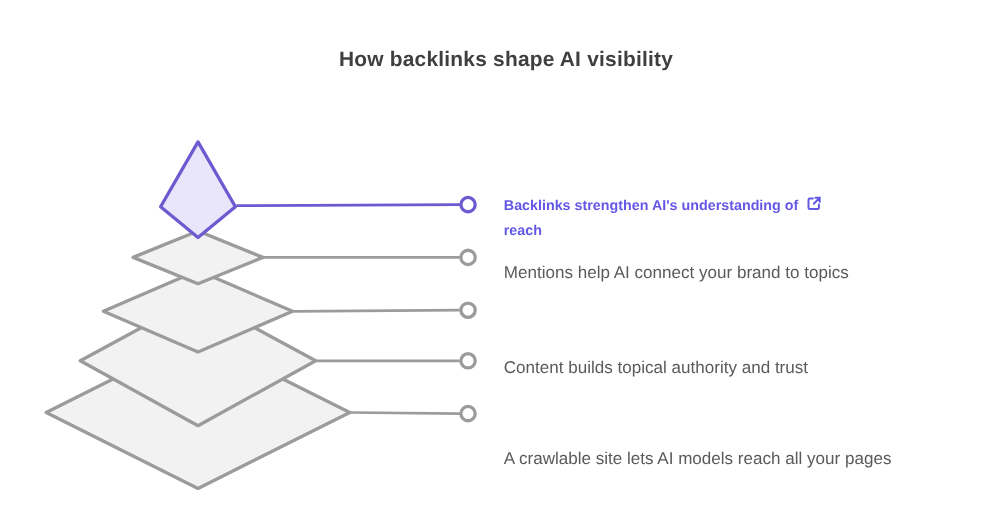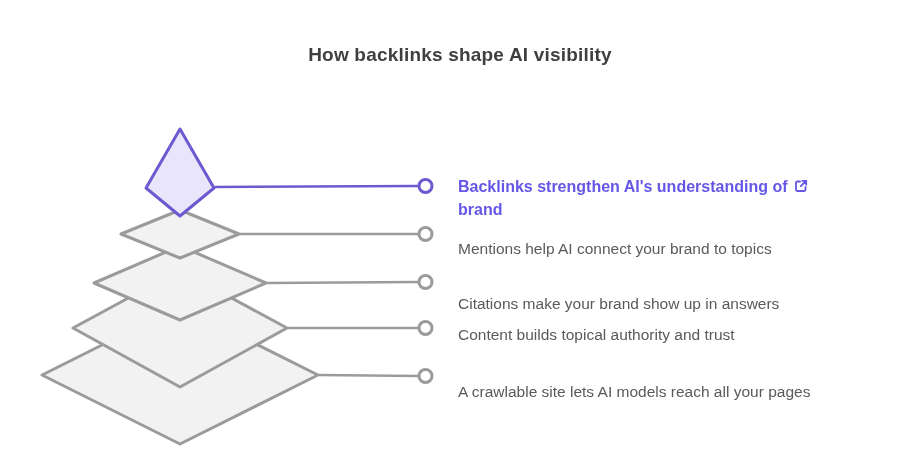--- a/index.html
+++ b/index.html
@@ -17,21 +17,21 @@
   .tier-top { fill:var(--accent_fill); stroke:var(--accent_stroke); }
   .conn { stroke:var(--gray_stroke); stroke-width:2.5; }
   .conn-accent { stroke:var(--accent_stroke); }
   .dot { fill:#ffffff; stroke:var(--gray_stroke); stroke-width:3; }
   .dot-accent { stroke:var(--accent_stroke); }
   .label {
     position:absolute; left:458px; max-width:420px;
     font-size:15.5px; line-height:20px; color:var(--gray_text);
   }
   .label-accent {
-    color:var(--accent_text); font-weight:bold; font-size:16px; line-height:23px;
+    color:var(--accent_text); font-weight:bold; font-size:13px; line-height:23px;
     text-decoration:none; cursor:pointer;
   }
   .ext-icon { display:inline-block; vertical-align:-1px; margin-left:7px; }
 </style>
 </head>
 <body>
 
 <div class="canvas">
 
   <div class="title">How backlinks shape AI visibility</div>
@@ -55,24 +55,23 @@
     <circle class="dot" cx="425.5" cy="282" r="6.5"></circle>
     <circle class="dot" cx="425.5" cy="328" r="6.5"></circle>
     <circle class="dot" cx="425.5" cy="376" r="6.5"></circle>
   </svg>
 
   <div class="label label-accent" style="top:175px">
     <span>Backlinks strengthen AI's understanding of</span><svg class="ext-icon" width="14" height="14" viewBox="0 0 14 14">
       <path d="M6 2.5 H3.2 C2.5 2.5 2 3 2 3.7 V10.8 C2 11.5 2.5 12 3.2 12 H10.3 C11 12 11.5 11.5 11.5 10.8 V8" fill="none" stroke="currentColor" stroke-width="1.8" stroke-linecap="round"></path>
       <path d="M8.3 1.8 H12.2 V5.7 M12 2 L6.8 7.2" fill="none" stroke="currentColor" stroke-width="1.8" stroke-linecap="round"></path>
     </svg><br>
-    <span>brand</span>
+    <span>reach</span>
   </div>
 
   <div class="label" style="top:239px">Mentions help AI connect your brand to topics</div>
 
-  <div class="label" style="top:294px">Citations make your brand show up in answers</div>
 
   <div class="label" style="top:325px">Content builds topical authority and trust</div>
 
-  <div class="label" style="top:382px">A crawlable site lets AI models reach all your pages</div>
+  <div class="label" style="top:408px">A crawlable site lets AI models reach all your pages</div>
 
 </div>
 
 </body></html>

